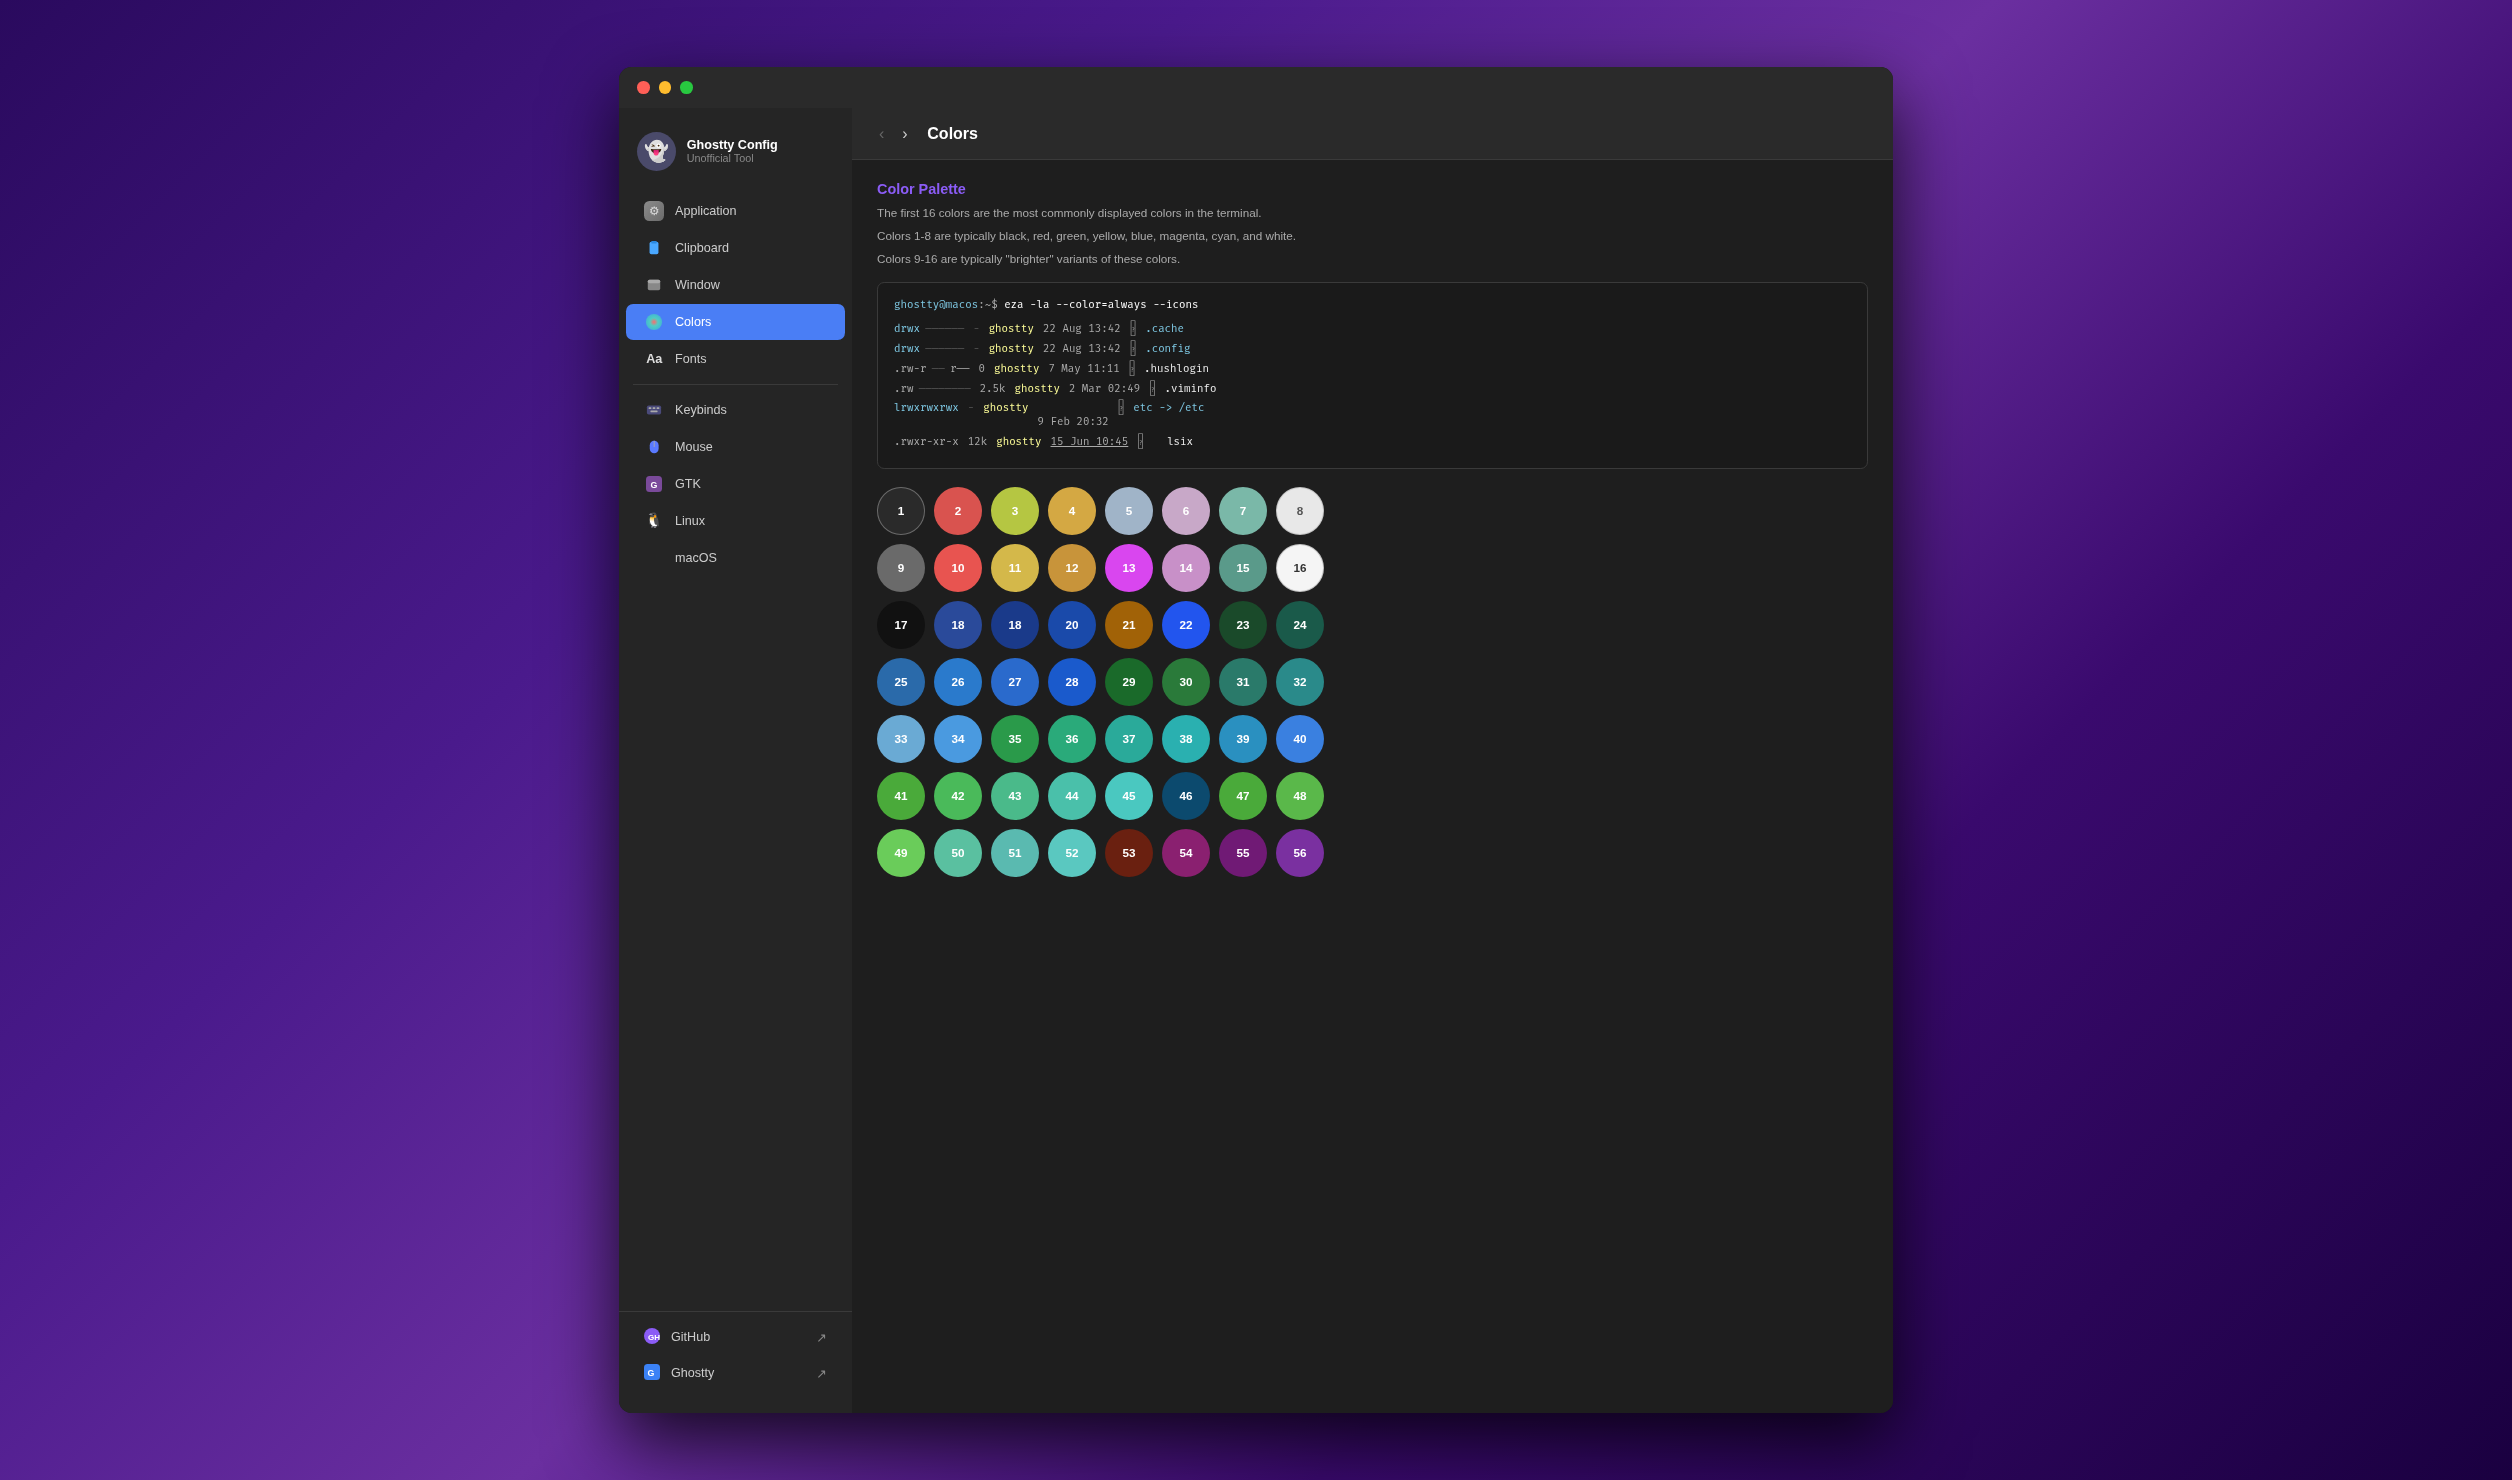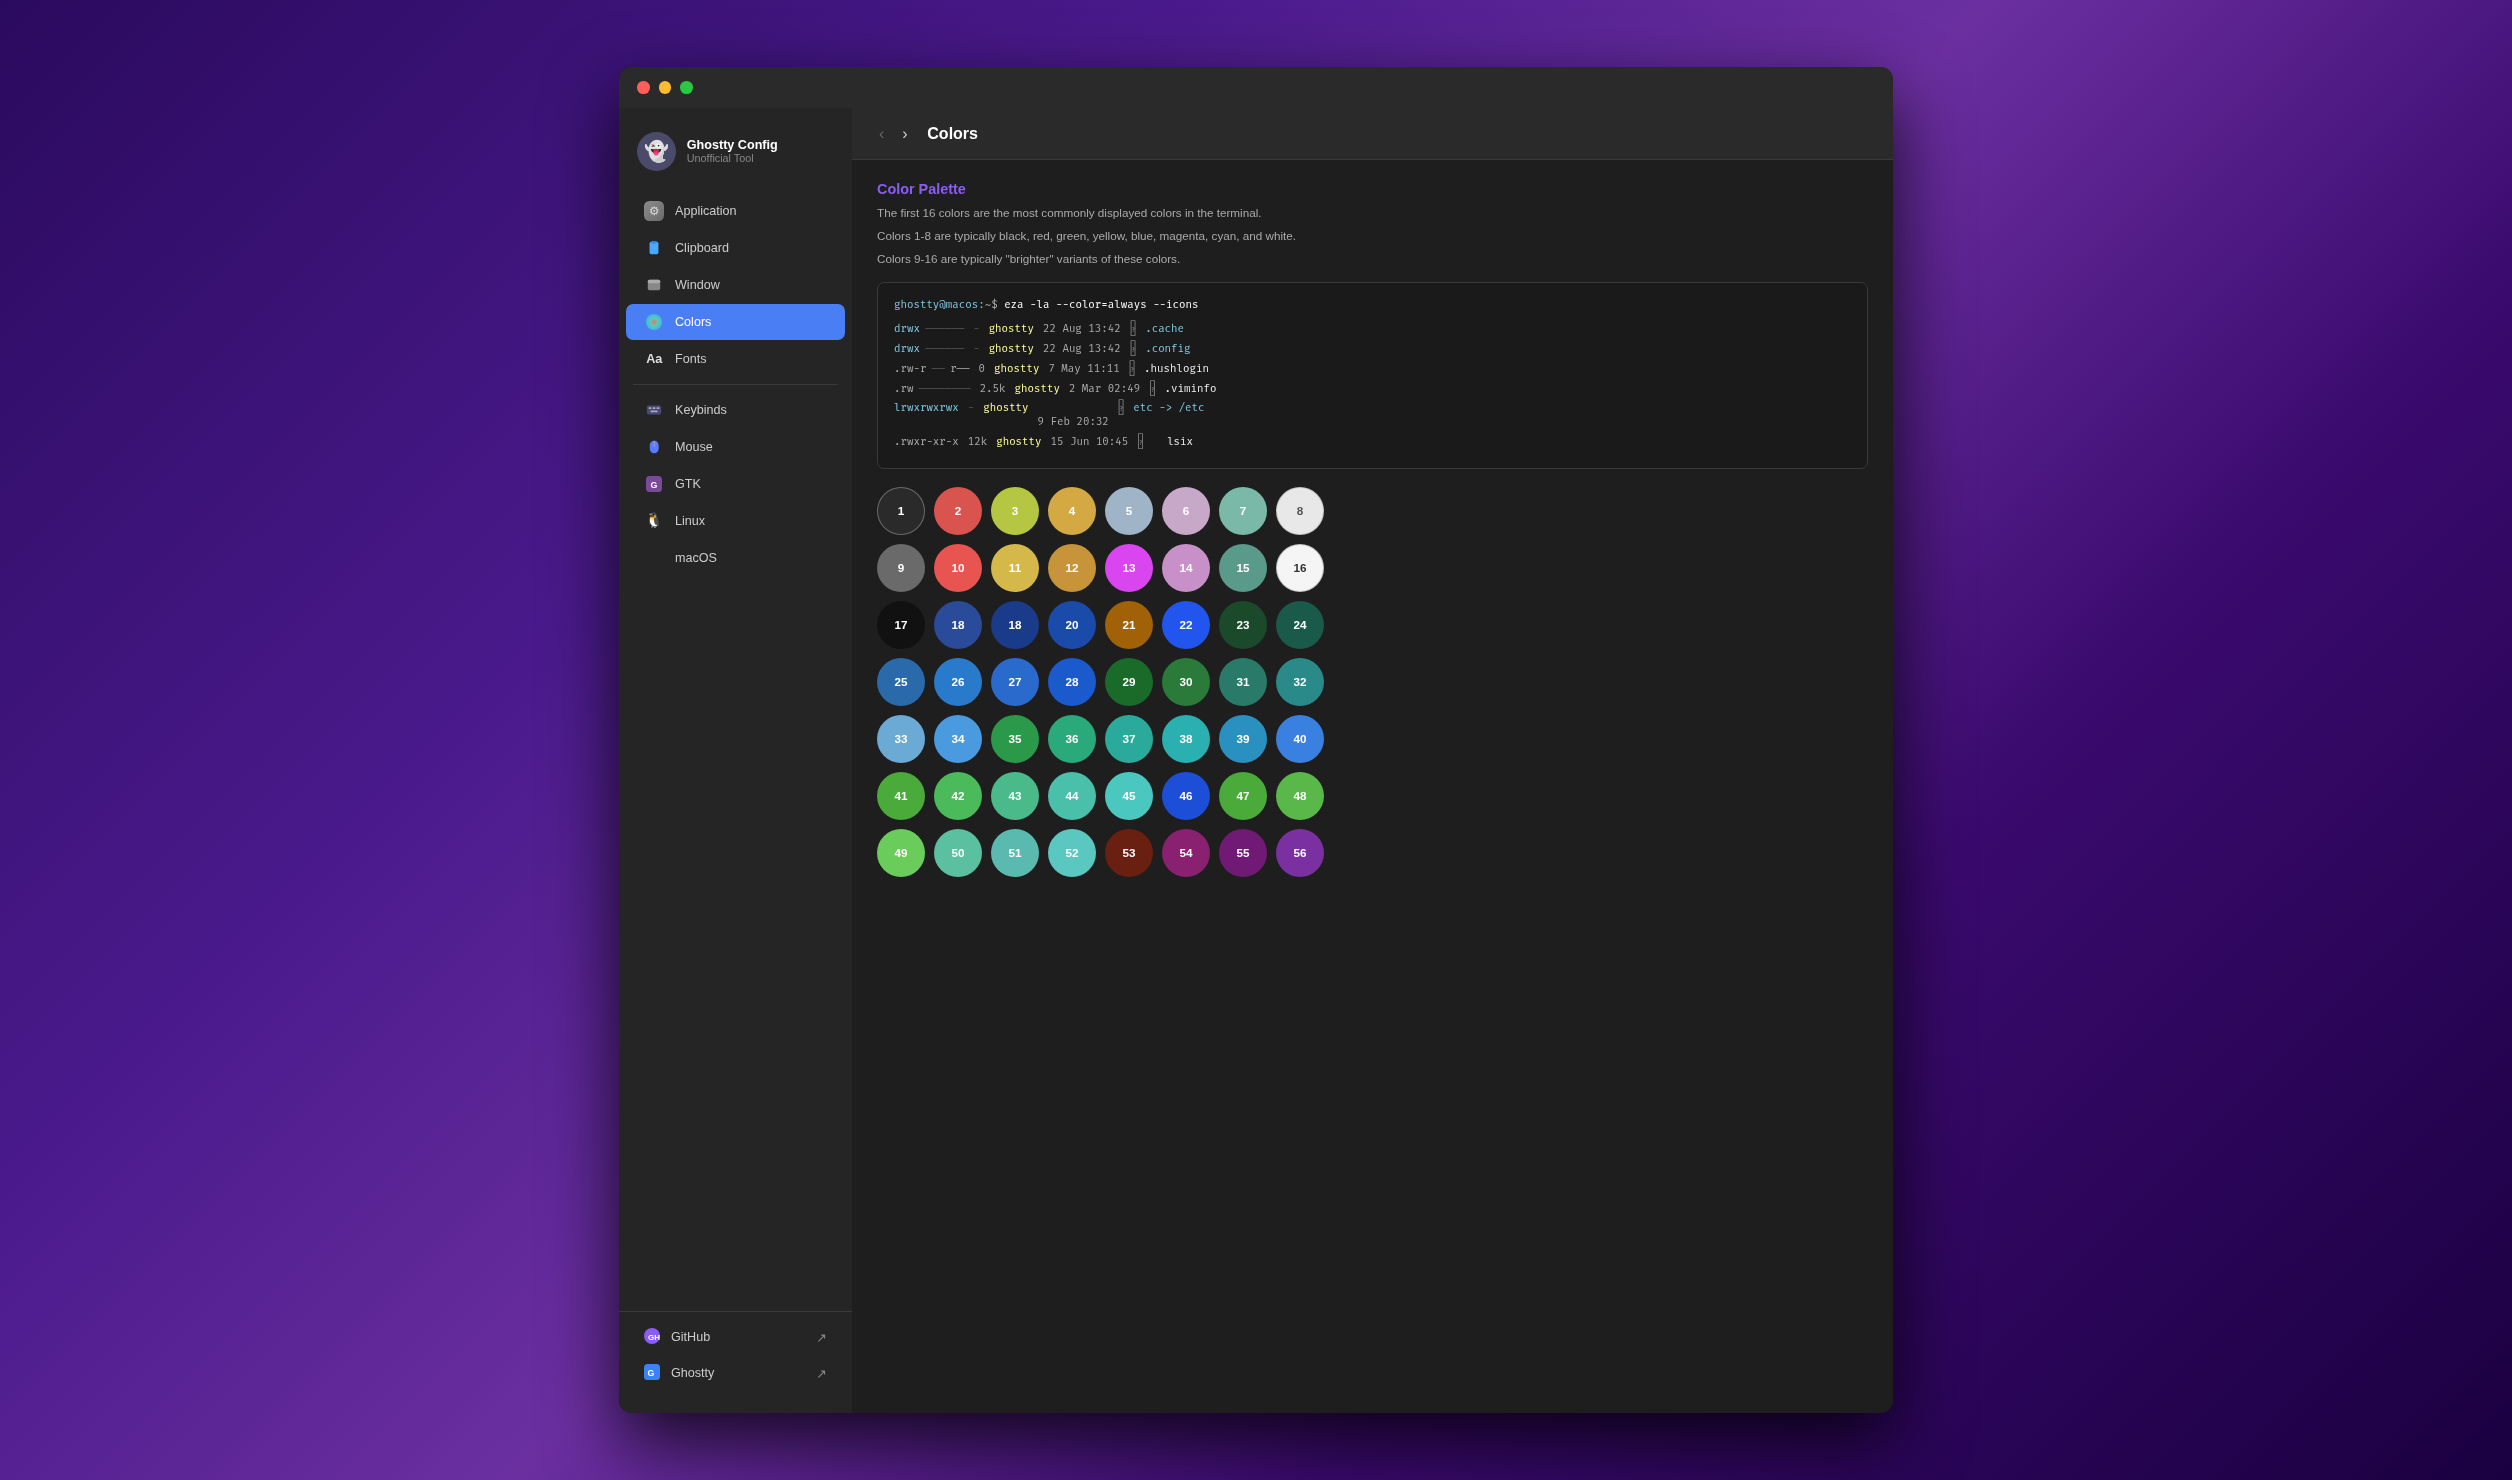--- a/index.html
+++ b/index.html
@@ -423,21 +423,21 @@
             <span class="term-dash" style="color:#555; margin-left:3.6px;">-</span>
             <span class="term-user" style="color:#ff9; margin-left:3.6px;">ghostty</span>
             <span class="term-date" style="color:#aaa; margin-left:3.6px;margin-top:14px;">9 Feb 20:32</span>
             <span class="term-icon" style="color:#aaa; margin-left:3.6px;">󰉋</span>
             <span class="term-name-link" style="color:#7ec8e3; margin-left:3.6px;">etc -&gt; /etc</span>
           </div>
           <div class="term-line">
             <span class="term-perm" style="color:#aaa;">.rwxr-xr-x</span>
             <span class="term-size" style="color:#aaa; margin-left:3.6px;">12k</span>
             <span class="term-user" style="color:#ff9; margin-left:3.6px;">ghostty</span>
-            <span class="term-date" style="color:#aaa; margin-left:3.6px;">15 Jun 10:45</span>
+            <span class="term-date" style="color:#aaa; margin-left:3.6px;text-decoration:underline;">15 Jun 10:45</span>
             <span class="term-icon" style="color:#aaa; margin-left:3.6px;">󰉋</span>
             <span class="term-name-file" style="color:#eee; margin-left:18px;">lsix</span>
           </div>
         </div>
 
         <div class="color-grid" id="color-grid">
             <div class="color-row">
               <div class="color-circle" style="background: rgb(42, 42, 42); color: rgb(255, 255, 255); border: 1.8px solid rgba(255, 255, 255, 0.3);">1</div>
               <div class="color-circle" style="background: rgb(217, 83, 79); color: rgb(255, 255, 255); border: 1.8px solid transparent;">2</div>
               <div class="color-circle" style="background: rgb(181, 198, 66); color: rgb(255, 255, 255); border: 1.8px solid transparent;">3</div>
@@ -486,21 +486,21 @@
               <div class="color-circle" style="background: rgb(42, 176, 176); color: rgb(255, 255, 255); border: 1.8px solid transparent;">38</div>
               <div class="color-circle" style="background: rgb(42, 144, 192); color: rgb(255, 255, 255); border: 1.8px solid transparent;">39</div>
               <div class="color-circle" style="background: rgb(58, 128, 224); color: rgb(255, 255, 255); border: 1.8px solid transparent;">40</div>
             </div>
             <div class="color-row">
               <div class="color-circle" style="background: rgb(74, 170, 58); color: rgb(255, 255, 255); border: 1.8px solid transparent;">41</div>
               <div class="color-circle" style="background: rgb(74, 186, 90); color: rgb(255, 255, 255); border: 1.8px solid transparent;">42</div>
               <div class="color-circle" style="background: rgb(74, 186, 138); color: rgb(255, 255, 255); border: 1.8px solid transparent;">43</div>
               <div class="color-circle" style="background: rgb(74, 192, 170); color: rgb(255, 255, 255); border: 1.8px solid transparent;">44</div>
               <div class="color-circle" style="background: rgb(74, 200, 192); color: rgb(255, 255, 255); border: 1.8px solid transparent;">45</div>
-              <div class="color-circle" style="background: #1d4ed8; color: rgb(255, 255, 255); border: 1.8px solid transparent;">46</div>
+              <div class="color-circle" style="background: #0c4a6e; color: rgb(255, 255, 255); border: 1.8px solid transparent;">46</div>
               <div class="color-circle" style="background: rgb(74, 170, 58); color: rgb(255, 255, 255); border: 1.8px solid transparent;">47</div>
               <div class="color-circle" style="background: rgb(90, 184, 74); color: rgb(255, 255, 255); border: 1.8px solid transparent;">48</div>
             </div>
             <div class="color-row">
               <div class="color-circle" style="background: rgb(106, 204, 90); color: rgb(255, 255, 255); border: 1.8px solid transparent;">49</div>
               <div class="color-circle" style="background: rgb(90, 192, 160); color: rgb(255, 255, 255); border: 1.8px solid transparent;">50</div>
               <div class="color-circle" style="background: rgb(90, 186, 176); color: rgb(255, 255, 255); border: 1.8px solid transparent;">51</div>
               <div class="color-circle" style="background: rgb(90, 200, 192); color: rgb(255, 255, 255); border: 1.8px solid transparent;">52</div>
               <div class="color-circle" style="background: rgb(106, 32, 16); color: rgb(255, 255, 255); border: 1.8px solid transparent;">53</div>
               <div class="color-circle" style="background: rgb(138, 32, 112); color: rgb(255, 255, 255); border: 1.8px solid transparent;">54</div>

